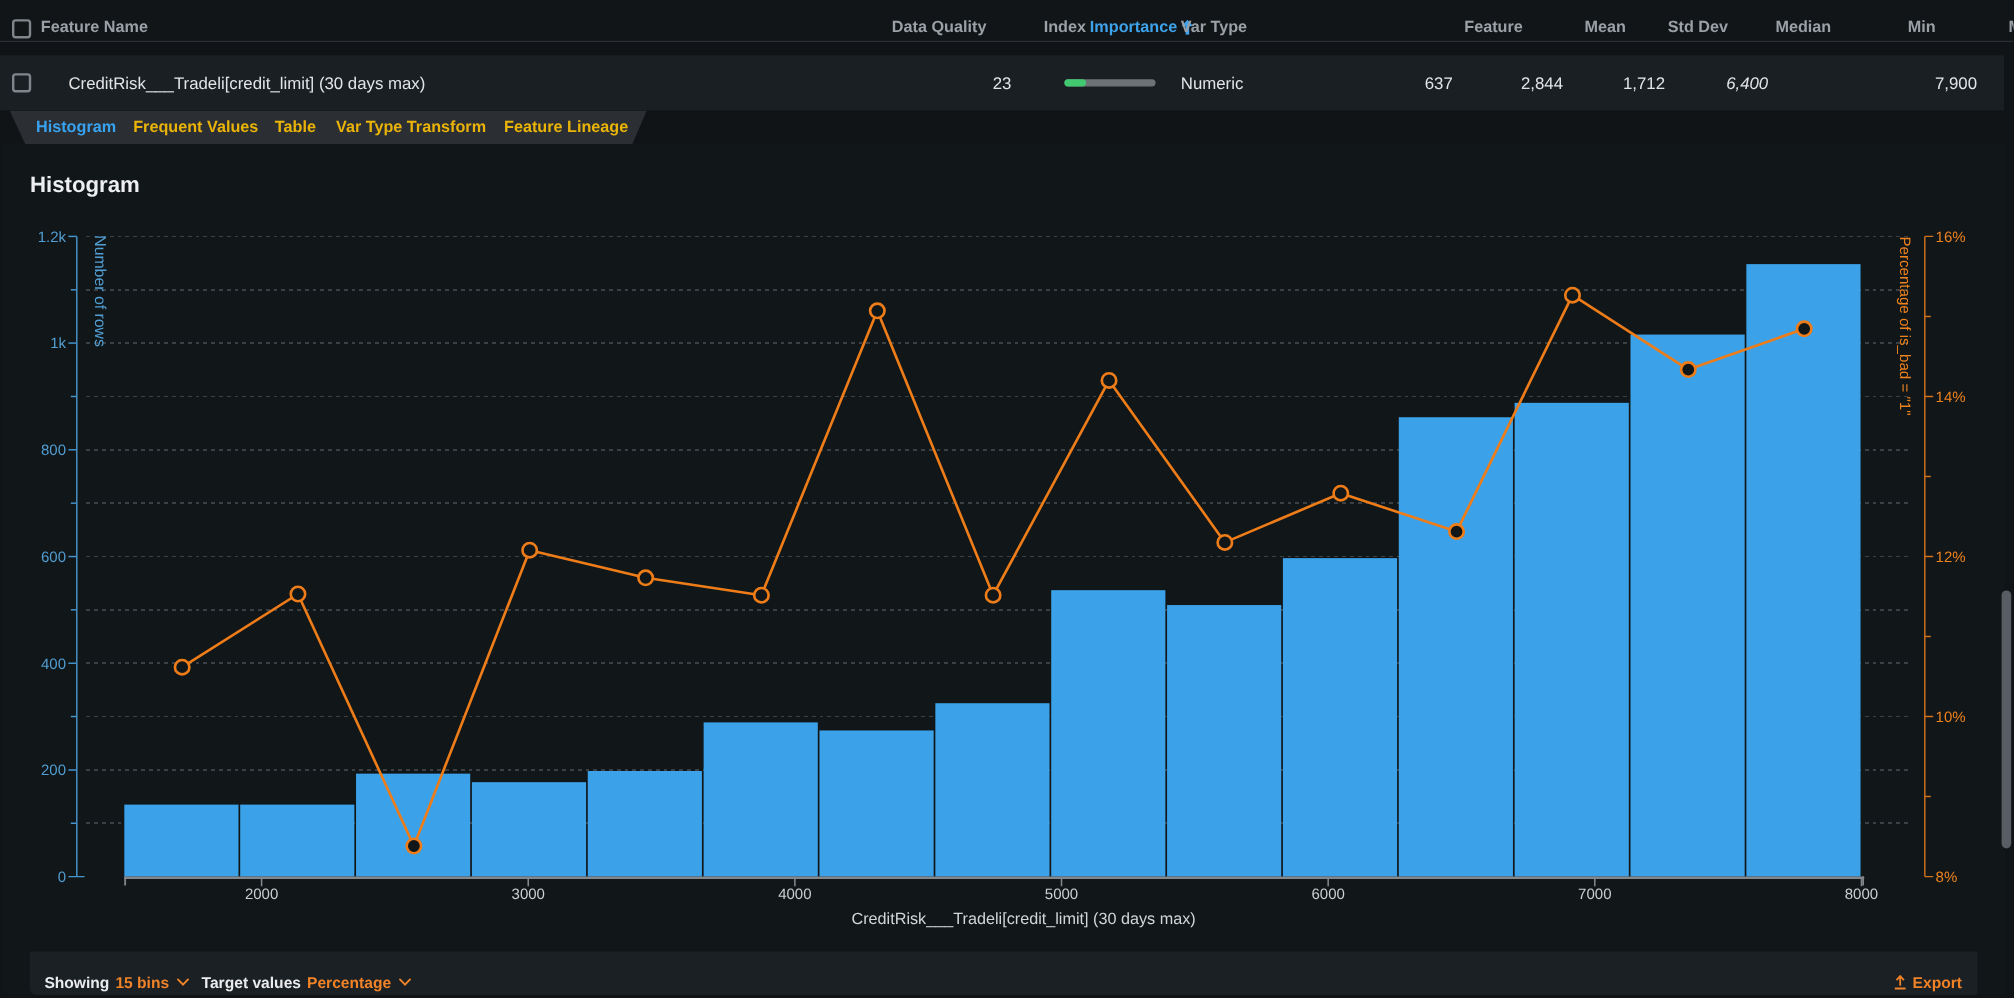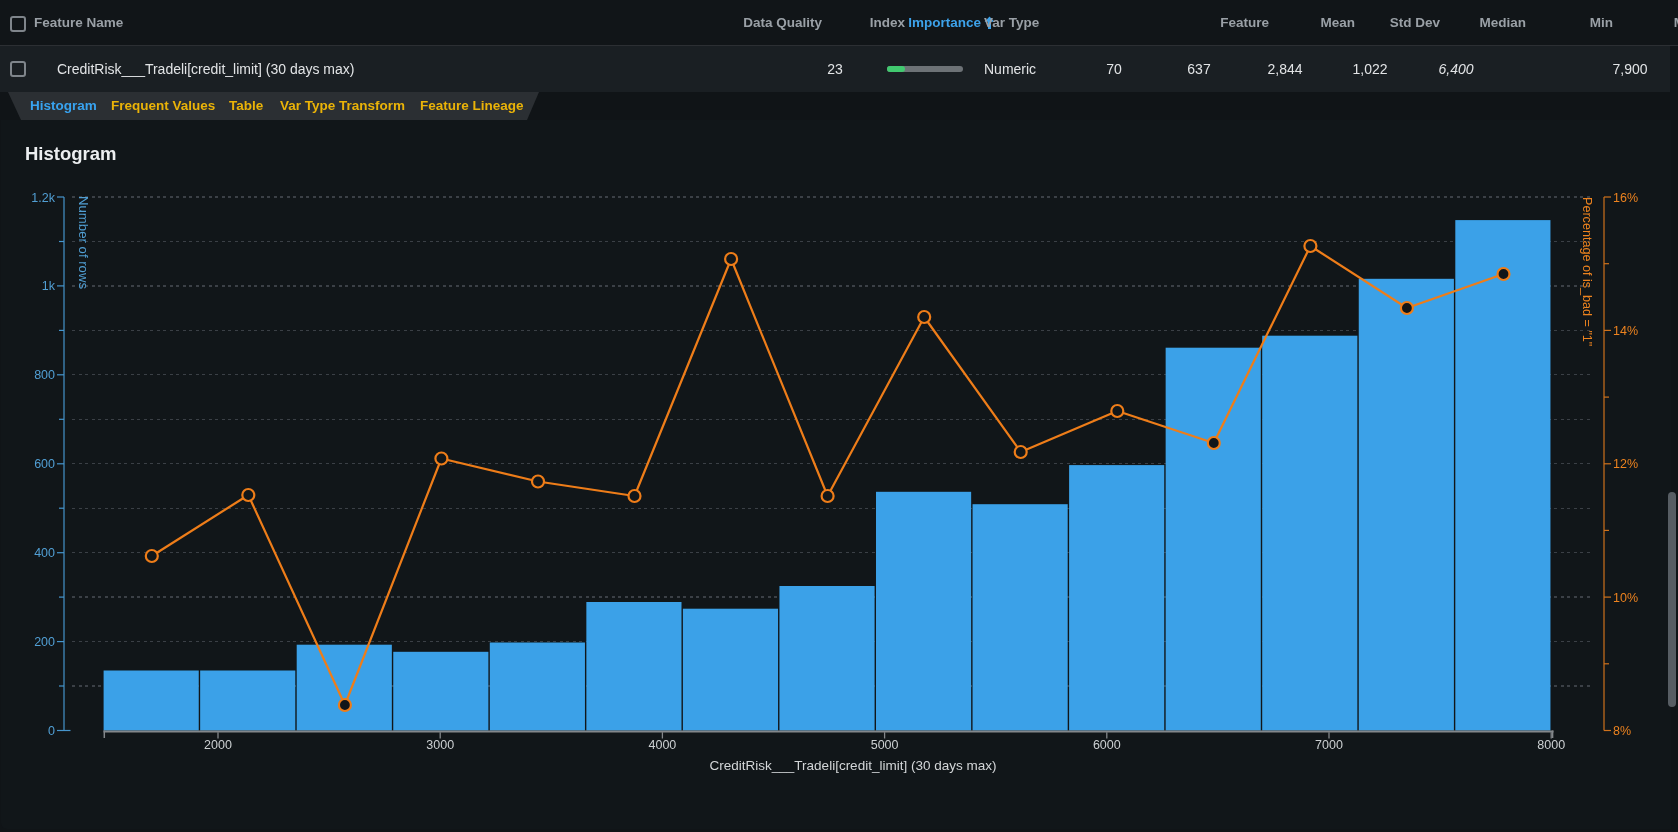--- a/index.html
+++ b/index.html
@@ -2,21 +2,21 @@
 <html><head>
 <meta charset="utf-8">
 <style>
   * { margin:0; padding:0; box-sizing:border-box; }
   html,body { width:1678px; height:832px; overflow:hidden; background:#101417;
     font-family:"Liberation Sans", sans-serif; }
   .abs { position:absolute; }
   #page { position:relative; width:1678px; height:832px; background:#101417; }
   #panel { left:1px; top:120px; width:1670px; height:709px; background:#111619;
     border-bottom-left-radius:6px; }
-  #header { left:0; top:0; width:1678px; height:46px; background:#111518;
+  #header { left:0; top:0; width:1678px; height:35px; background:#111518;
     border-bottom:1px solid #2c2f33; }
   #featrow { left:0; top:46px; width:1670px; height:46px; background:#1a1f23; }
   .cb { width:16px; height:16px; border:2px solid #7f858b; border-radius:3px; }
   #tabbar { left:0; top:92px; width:560px; height:28px; background:#2b2f33;
     clip-path:polygon(8px 0, 539px 0, 527px 28px, 21px 28px); }
   .tab { position:absolute; top:0; height:28px; line-height:28px; font-size:13.5px;
     font-weight:bold; color:#eab308; white-space:nowrap; }
   .hdtxt { position:absolute; top:0; height:45px; line-height:45px; font-size:13.5px;
     font-weight:bold; color:#9aa0a6; white-space:nowrap; text-align:right; }
   .rowtxt { position:absolute; top:0; height:46px; line-height:46px; font-size:14px;
@@ -160,29 +160,46 @@
     <div class="hdtxt" style="left:1473px; width:140px;">Min</div>
     <div class="hdtxt" style="left:1560px; width:140px;">Max</div>
   </div>
   <div class="abs" id="featrow">
     <div class="cb abs" style="left:10px; top:15px;"></div>
     <div class="rowtxt" style="left:57px; text-align:left;">CreditRisk___Tradeli[credit_limit] (30 days max)</div>
     <div class="rowtxt" style="left:765px; width:140px;">23</div>
     <div class="abs" style="left:887px; top:20px; width:76px; height:6px; background:#6d7276; border-radius:3px;"></div>
     <div class="abs" style="left:887px; top:20px; width:18px; height:6px; background:#41c96f; border-radius:3px;"></div>
     <div class="rowtxt" style="left:984px; text-align:left;">Numeric</div>
-    <div class="rowtxt" style="left:1044px; width:140px;">70</div>
     <div class="rowtxt" style="left:1129px; width:140px;">637</div>
     <div class="rowtxt" style="left:1215px; width:140px;">2,844</div>
-    <div class="rowtxt" style="left:1300px; width:140px;">1,022</div>
+    <div class="rowtxt" style="left:1300px; width:140px;">1,712</div>
     <div class="rowtxt" style="left:1386px; width:140px;font-style:italic;">6,400</div>
     <div class="rowtxt" style="left:1560px; width:140px;">7,900</div>
   </div>
   <div class="abs" id="tabbar">
     <div class="tab" style="left:30px; color:#38a3f0;">Histogram</div>
     <div class="tab" style="left:111px;">Frequent Values</div>
     <div class="tab" style="left:229px;">Table</div>
     <div class="tab" style="left:280px;">Var Type Transform</div>
     <div class="tab" style="left:420px;">Feature Lineage</div>
   </div>
   <div class="abs" id="h2histo">Histogram</div>
+  <div class="abs" id="footer">
+    <span class="w">Showing</span>
+      <span class="o" style="margin-left:5px">15 bins</span>
+      <svg width="11" height="7" viewBox="0 0 11 7" style="margin-left:6px">
+        <path d="M1.3 1.2 L5.5 5.6 L9.7 1.2" fill="none" stroke="#f08228" stroke-width="1.6" stroke-linecap="round"></path>
+      </svg>
+    <span class="w" style="margin-left:10px">Target values</span>
+      <span class="o" style="margin-left:5px">Percentage</span>
+      <svg width="11" height="7" viewBox="0 0 11 7" style="margin-left:6px">
+        <path d="M1.3 1.2 L5.5 5.6 L9.7 1.2" fill="none" stroke="#f08228" stroke-width="1.6" stroke-linecap="round"></path>
+      </svg>
+    <span style="flex:1"></span>
+    <svg width="11" height="13" viewBox="0 0 11 13" style="margin-right:5px">
+        <path d="M5.5 9.5 L5.5 2 M2.4 4.8 L5.5 1.4 L8.6 4.8" fill="none" stroke="#f08228" stroke-width="1.5"></path>
+        <line x1="1" y1="11.8" x2="10" y2="11.8" stroke="#f08228" stroke-width="1.7"></line>
+      </svg>
+      <span class="o">Export</span>
+  </div>
   <div class="abs" id="scrollthumb"></div>
 </div>
 
 </body></html>

